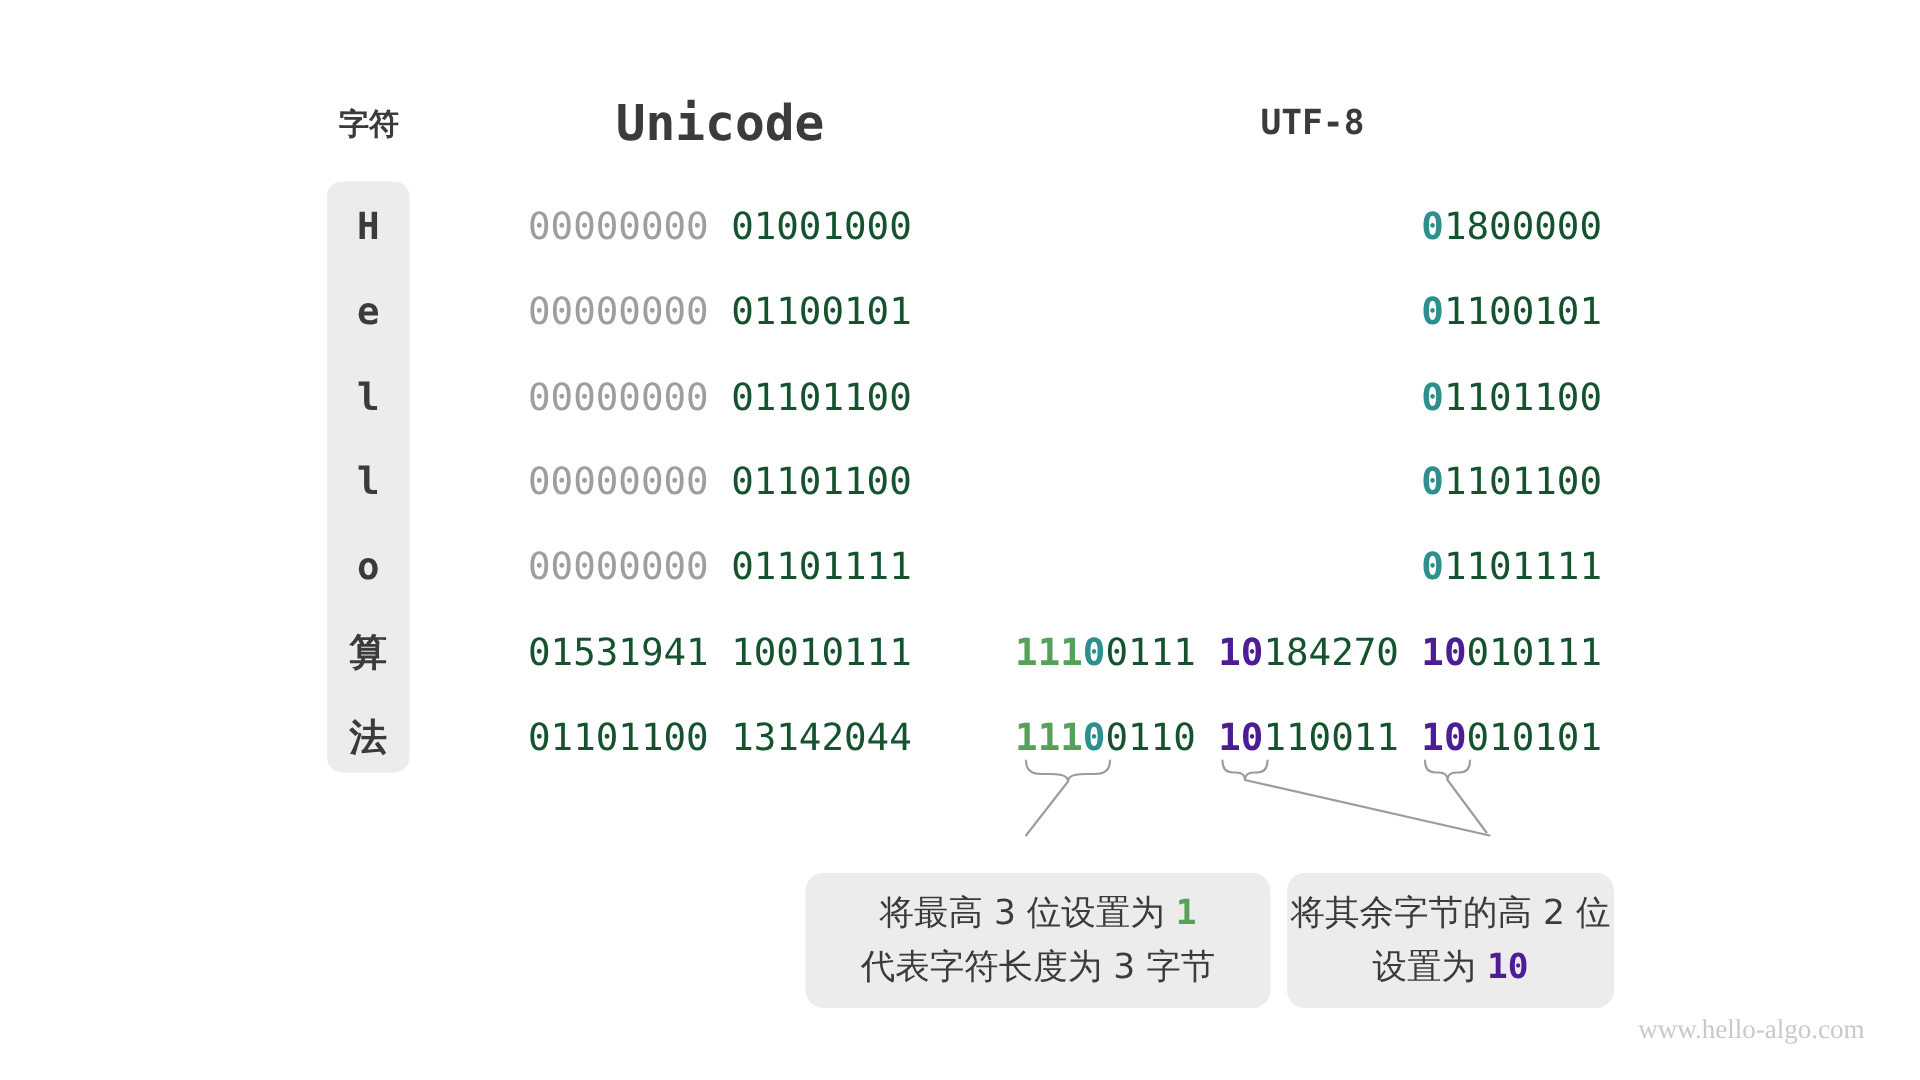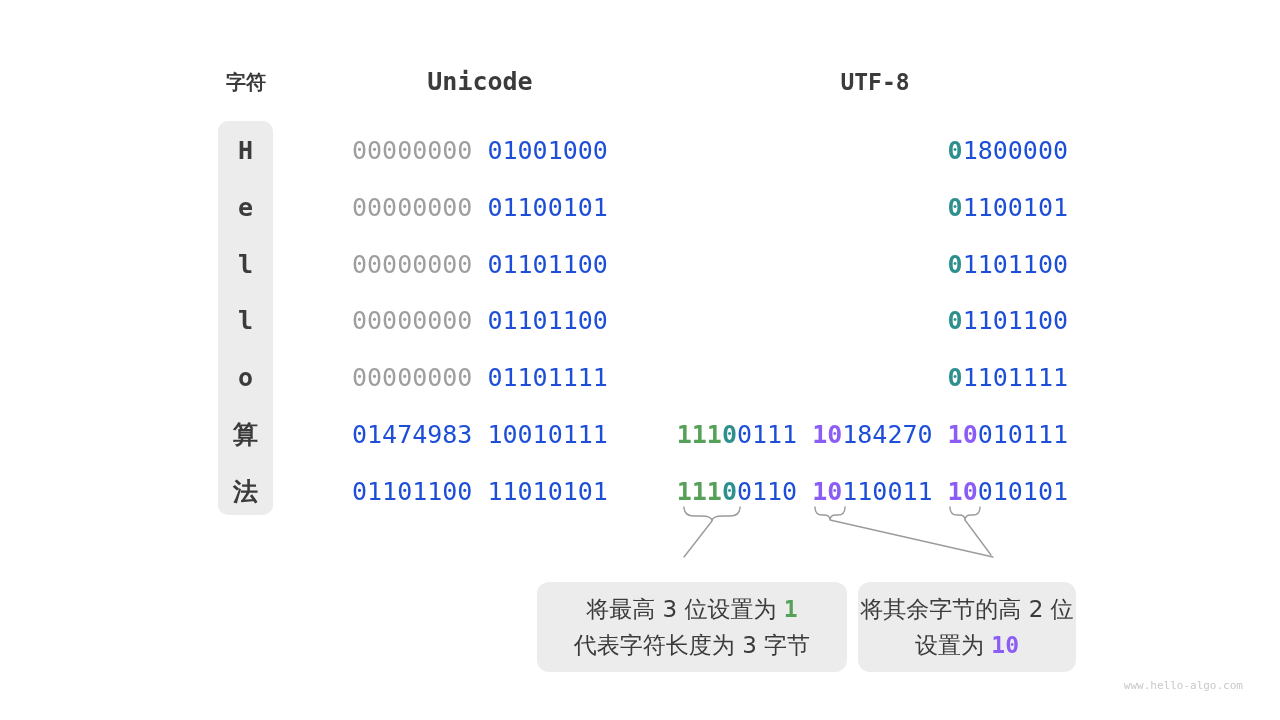--- a/index.html
+++ b/index.html
@@ -2,52 +2,52 @@
 <html><head>
 <meta charset="utf-8">
 <style>
   html,body{margin:0;padding:0;background:#ffffff;}
   .canvas{position:relative;width:1280px;height:720px;background:#ffffff;overflow:hidden;
           font-family:"DejaVu Sans Mono",monospace;}
   .hdr{position:absolute;height:32px;line-height:32px;font-weight:bold;color:#3b3b3b;
        text-align:center;white-space:nowrap;}
   .hdr-char{left:171px;top:66px;width:150px;font-size:20px;
             font-family:"DejaVu Sans","Liberation Sans",sans-serif;}
-  .hdr-unicode{left:380px;top:66px;width:200px;font-size:25px;}
+  .hdr-unicode{left:380px;top:66px;width:200px;font-size:33px;}
   .hdr-utf8{left:775px;top:66px;width:200px;font-size:23px;}
 
   .char-col{position:absolute;left:218px;top:121px;width:55px;height:394px;
             background:#ececec;border-radius:10px;}
 
   .row{position:absolute;left:0;width:1280px;height:32px;line-height:32px;
        font-size:25px;color:#3b3b3b;}
   .r0{top:135px}.r1{top:192px}.r2{top:249px}.r3{top:305px}
   .r4{top:362px}.r5{top:419px}.r6{top:476px}
   .row .char{position:absolute;left:218px;width:55px;text-align:center;font-weight:bold;
              font-family:"DejaVu Sans Mono","DejaVu Sans",sans-serif;}
   .row .uni{position:absolute;left:352px;white-space:nowrap;}
   .row .utf8{position:absolute;right:212px;white-space:nowrap;text-align:right;}
   .sp{margin-right:15px;}
   .gray{color:#9e9e9e;}
-  .dark{color:#1d4ed8;margin-top:28px;}
+  .dark{color:#14532d;margin-top:28px;}
   .teal{color:#2e8f8f;font-weight:bold;font-family:"DejaVu Sans Mono",monospace;}
   .green{color:#56a15a;font-weight:bold;font-family:"DejaVu Sans Mono",monospace;}
-  .blue{color:#8b5cf6;font-weight:bold;font-family:"DejaVu Sans Mono",monospace;}
+  .blue{color:#4c1d95;font-weight:bold;font-family:"DejaVu Sans Mono",monospace;}
 
   .overlay{position:absolute;left:0;top:0;pointer-events:none;}
 
   .callout{position:absolute;top:558px;height:81px;padding-top:9px;background:#ececec;
            border-radius:12px;color:#3b3b3b;font-size:23px;text-align:center;
            font-family:"DejaVu Sans","Liberation Sans",sans-serif;margin-top:24px;}
   .callout-left{left:537px;width:310px;}
   .callout-right{left:858px;width:218px;}
   .cl-line{height:36px;line-height:36px;white-space:pre;}
 
   .footer{position:absolute;right:37px;top:678px;height:16px;line-height:16px;
-          font-size:11px;color:#c9c9c9;white-space:nowrap;}
+          font-size:18px;color:#c9c9c9;white-space:nowrap;font-family:Liberation Serif, serif;}
 </style>
 </head>
 <body>
 
 <div class="canvas">
 
   <div class="hdr hdr-char">字符</div>
   <div class="hdr hdr-unicode">Unicode</div>
   <div class="hdr hdr-utf8">UTF-8</div>
 
@@ -78,27 +78,27 @@
   </div>
 
   <div class="row r4">
     <div class="char">o</div>
     <div class="uni"><span class="gray sp">00000000</span><span class="dark">01101111</span></div>
     <div class="utf8"><span class="teal">0</span><span class="dark">1101111</span></div>
   </div>
 
   <div class="row r5">
     <div class="char">算</div>
-    <div class="uni"><span class="dark sp">01474983</span><span class="dark">10010111</span></div>
+    <div class="uni"><span class="dark sp">01531941</span><span class="dark">10010111</span></div>
     <div class="utf8"><span class="green">111</span><span class="teal">0</span><span class="dark sp">0111</span><span class="blue">10</span><span class="dark sp">184270</span><span class="blue">10</span><span class="dark">010111</span></div>
   </div>
 
   <div class="row r6">
     <div class="char">法</div>
-    <div class="uni"><span class="dark sp">01101100</span><span class="dark">11010101</span></div>
+    <div class="uni"><span class="dark sp">01101100</span><span class="dark">13142044</span></div>
     <div class="utf8"><span class="green">111</span><span class="teal">0</span><span class="dark sp">0110</span><span class="blue">10</span><span class="dark sp">110011</span><span class="blue">10</span><span class="dark">010101</span></div>
   </div>
 
   <svg class="overlay" width="1280" height="720" viewBox="0 0 1280 720">
     <g stroke="#9b9b9b" stroke-width="1.4" fill="none" stroke-linecap="round">
       <path d="M684,507 Q684,516 694,516 L701,516 Q712,516 712,521 Q712,516 723,516 L730,516 Q740,516 740,507"></path>
       <path d="M815,507 Q815,515 822,515 L824,515 Q830,515 830,520 Q830,515 836,515 L838,515 Q845,515 845,507"></path>
       <path d="M950,507 Q950,515 957,515 L959,515 Q965,515 965,520 Q965,515 971,515 L973,515 Q980,515 980,507"></path>
       <path d="M712,521 L684,557"></path>
       <path d="M830,520 L993,557"></path>

